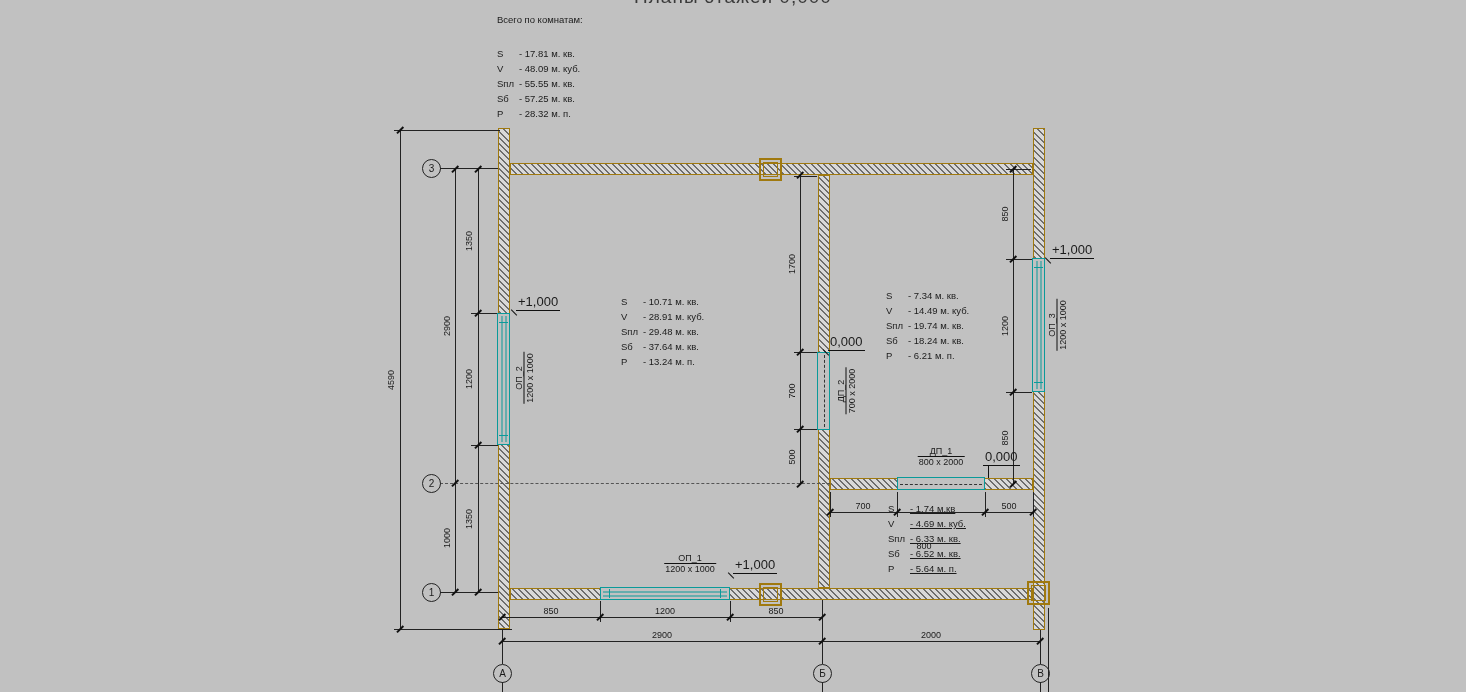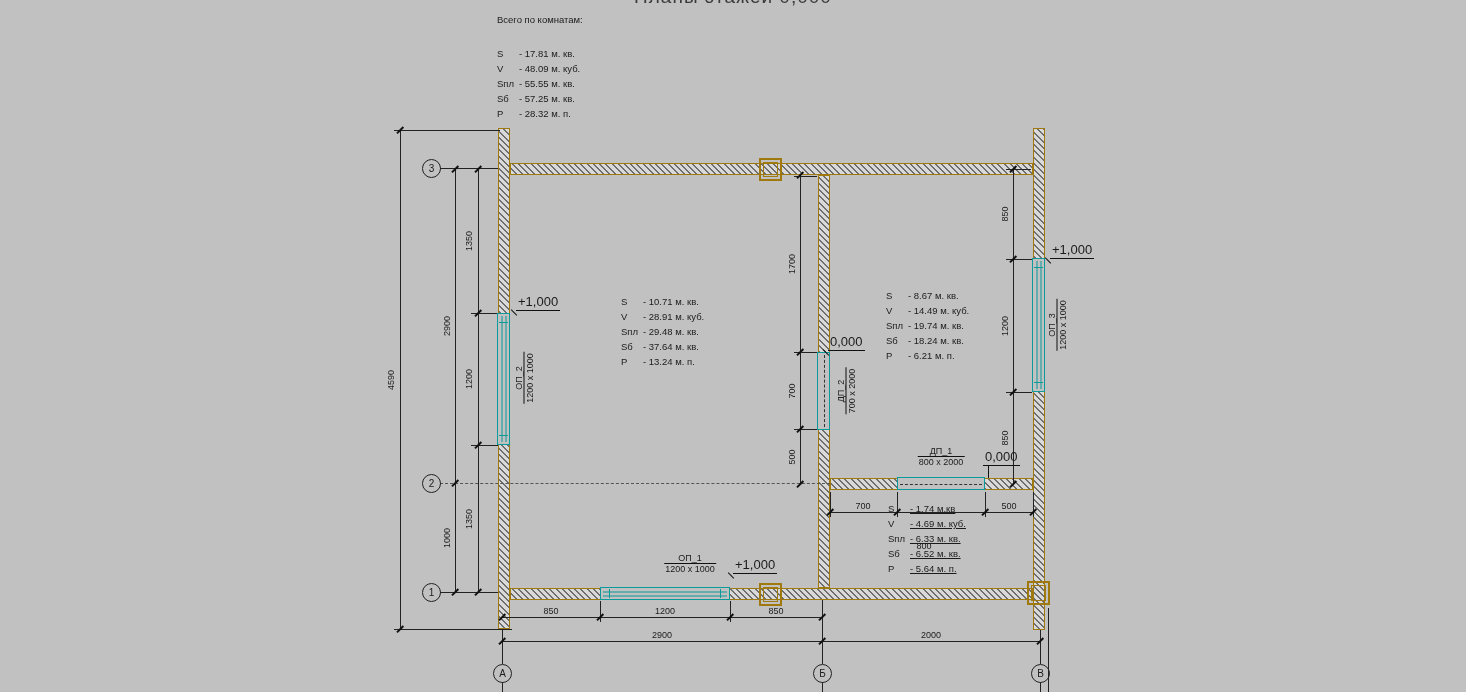--- a/index.html
+++ b/index.html
@@ -231,21 +231,21 @@
   <div class="axc" style="left:1031px;top:664px;">В</div>
 
   <div class="tblock" style="left:621px;top:294px;">
     <div><span class="k">S</span><span>-  10.71 м. кв.</span></div>
     <div><span class="k">V</span><span>-  28.91 м. куб.</span></div>
     <div><span class="k">Sпл</span><span>-  29.48 м. кв.</span></div>
     <div><span class="k">Sб</span><span>-  37.64 м. кв.</span></div>
     <div><span class="k">P</span><span>-  13.24 м. п.</span></div>
   </div>
   <div class="tblock" style="left:886px;top:288px;">
-    <div><span class="k">S</span><span>-  8.67 м. кв.</span></div>
+    <div><span class="k">S</span><span>-  7.34 м. кв.</span></div>
     <div><span class="k">V</span><span>-  14.49 м. куб.</span></div>
     <div><span class="k">Sпл</span><span>-  19.74 м. кв.</span></div>
     <div><span class="k">Sб</span><span>-  18.24 м. кв.</span></div>
     <div><span class="k">P</span><span>-  6.21 м. п.</span></div>
   </div>
   <div class="tblock" style="left:888px;top:501px;text-decoration:underline;">
     <div><span class="k">S</span><span>-  1.74 м.кв</span></div>
     <div><span class="k">V</span><span>-  4.69 м. куб.</span></div>
     <div><span class="k">Sпл</span><span>-  6.33 м. кв.</span></div>
     <div><span class="k">Sб</span><span>-  6.52 м. кв.</span></div>

